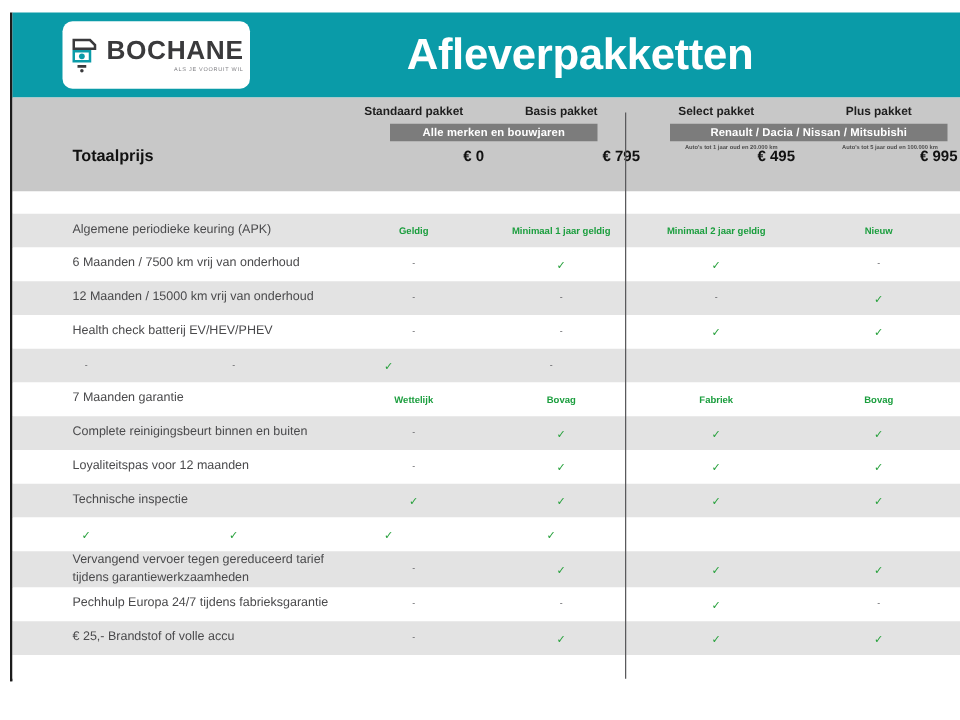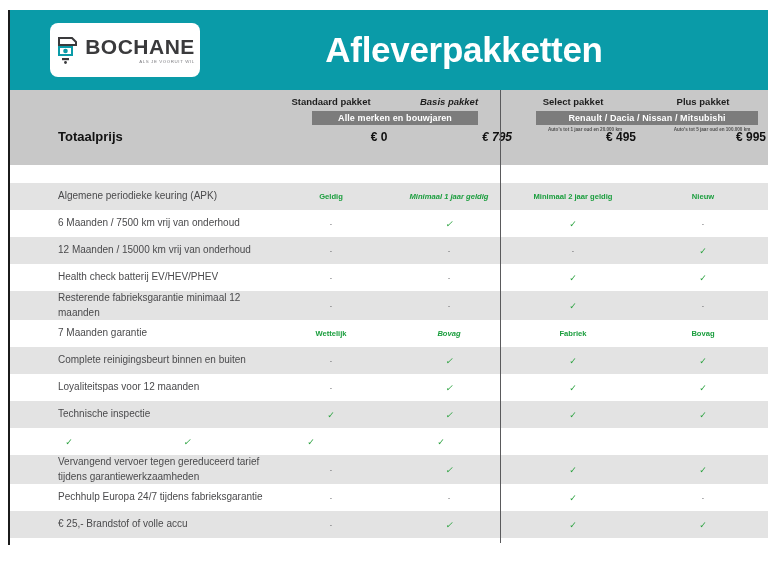--- a/index.html
+++ b/index.html
@@ -14,21 +14,21 @@
     left:8px; top:10px;
     width:760px; height:535px;
     border-left:2px solid #1b1b1b;
     border-bottom:2px solid #1b1b1b;
     box-sizing:border-box;
     background:#fff;
   }
   
   .header{
     position:relative;
-    height:80px;
+    height:68px;
     background:#0a9ba8;
     display:flex;align-items:center;
   }
   .logo-card{
     margin-left:40px;
     width:150px;height:54px;
     background:#ffffff;
     border-radius:8px;
     display:flex;align-items:center;justify-content:center;
     gap:6px;
@@ -95,21 +95,21 @@
   }
   .totaal-label{
     font-size:13px;font-weight:bold;color:#111;
     padding-left:48px;
   }
   .price{font-size:12px;font-weight:bold;color:#111;text-align:center;}
 
   
   .c-label{width:262px;flex:none;}
   .c1{width:118px;flex:none;}
-  .c2{width:118px;flex:none;font-style:italic;}
+  .c2{width:118px;flex:none;}
   .c3{width:130px;flex:none;}
   .c4{width:130px;flex:none;}
 
   .spacer-row{height:18px;background:#ffffff;}
 
   
   .rows{position:relative;}
   .row{
     display:flex;
     align-items:center;
@@ -219,21 +219,20 @@
         <div class="c4 cell tick">✓</div>
       </div>
       <div class="row">
         <div class="c-label">Health check batterij EV/HEV/PHEV</div>
         <div class="c1 cell dash">-</div>
         <div class="c2 cell dash">-</div>
         <div class="c3 cell tick">✓</div>
         <div class="c4 cell tick">✓</div>
       </div>
       <div class="row alt">
-        <div class="c-label">Resterende fabrieksgarantie minimaal 12 maanden</div>
         <div class="c1 cell dash">-</div>
         <div class="c2 cell dash">-</div>
         <div class="c3 cell tick">✓</div>
         <div class="c4 cell dash">-</div>
       </div>
       <div class="row">
         <div class="c-label">7 Maanden  garantie</div>
         <div class="c1 cell ">Wettelijk</div>
         <div class="c2 cell ">Bovag</div>
         <div class="c3 cell ">Fabriek</div>

